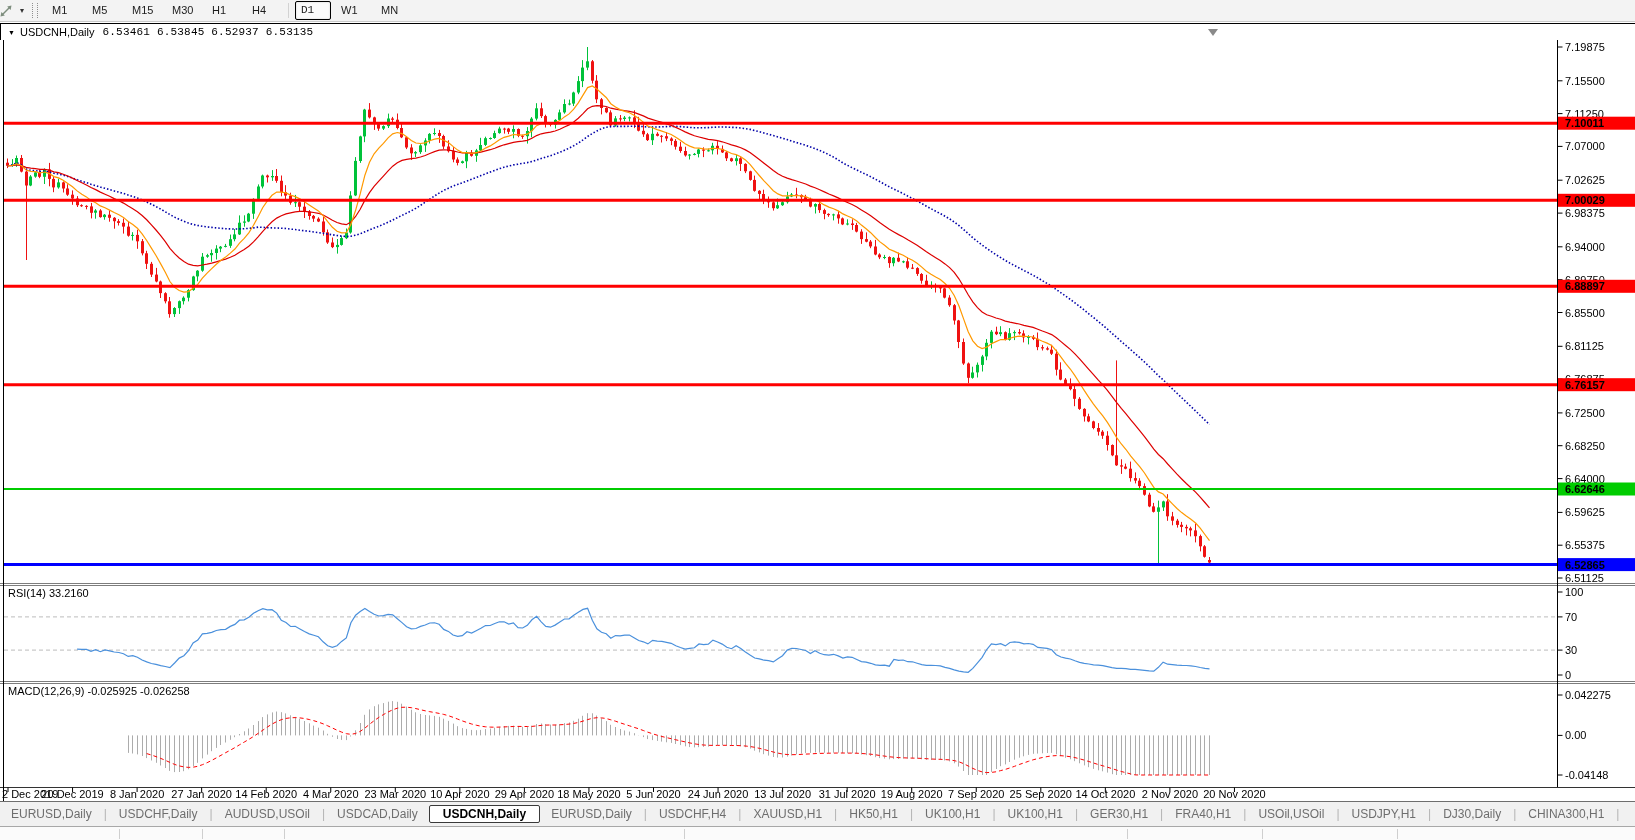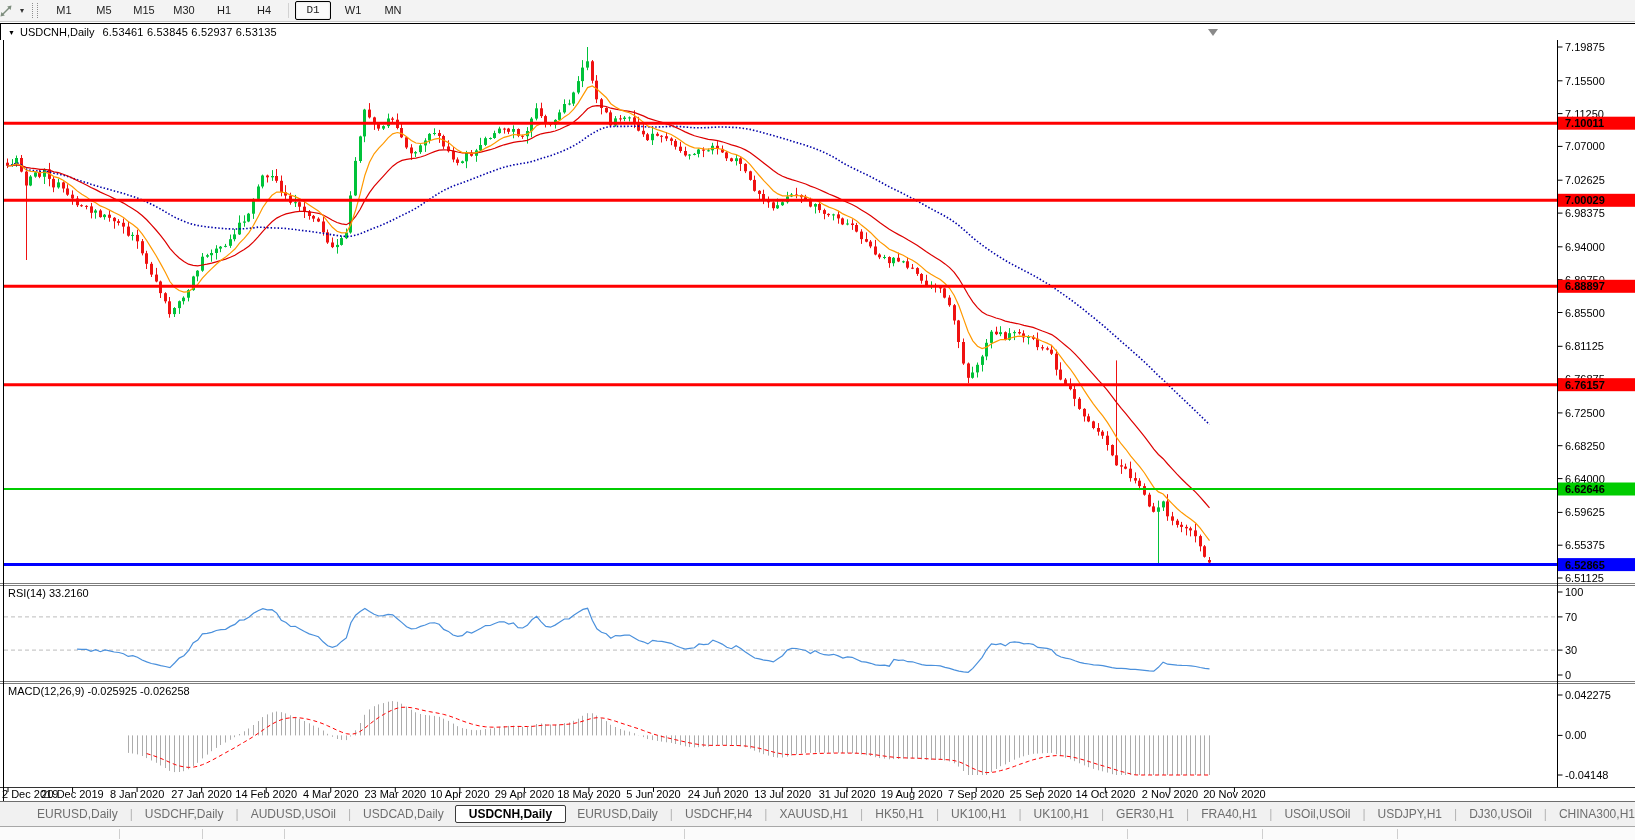--- a/index.html
+++ b/index.html
@@ -4,40 +4,40 @@
 <style>
   html,body{margin:0;padding:0;width:1635px;height:840px;overflow:hidden;background:#fff;
     font-family:"Liberation Sans",sans-serif;-webkit-font-smoothing:antialiased;}
   
   .toolbar{position:absolute;top:0;left:0;width:1635px;height:22px;background:#f3f3f3;
     border-bottom:1px solid #c9c9c9;display:flex;align-items:center;box-sizing:border-box;}
   .tb-icon{width:20px;height:16px;display:flex;align-items:center;justify-content:center;margin-left:-4px;}
   .tb-caret{font-size:8px;color:#333;width:12px;text-align:center;}
   .tb-grip{width:4px;height:15px;border-left:1px dotted #8f8f8f;border-right:1px dotted #8f8f8f;margin:0 6px 0 4px;}
   .tb-buttons{display:flex;align-items:center;height:22px;}
-  .tb-btn{min-width:24px;padding:0 5px;height:17px;line-height:17px;text-align:center;font-size:11px;
+  .tb-btn{min-width:24px;padding:0 5px;height:17px;line-height:17px;font-size:11px;
     color:#1c1c1c;margin:0 2px;border:1px solid transparent;border-radius:2px;}
   .tb-btn.active{background:#fbfbfb;border:1px solid #000000;box-shadow:inset 0 0 2px #cfcfcf;font-family:Liberation Mono, monospace;}
   .tb-sep{width:1px;height:15px;background:#d2d2d2;margin:0 4px;}
   
   .titlebar{position:absolute;top:23px;left:0;width:1635px;height:17px;background:#fff;
     border-top:1px solid #000;border-left:1px solid #000;box-sizing:border-box;
     display:flex;align-items:center;font-size:11px;color:#000;}
   .titlebar .tri{font-size:7px;margin:0 5px 0 7px;color:#000;}
   .titlebar .sym{margin-right:8px;}
-  .titlebar .ohlc{letter-spacing:.2px;}
+  .titlebar .ohlc{letter-spacing:.2px;font-family:Liberation Mono, monospace;}
   .shift-marker{position:absolute;left:1207px;top:5px;width:0;height:0;
     border-left:5px solid transparent;border-right:5px solid transparent;border-top:7px solid #8a8a8a;}
   
   #chart-svg{position:absolute;top:40px;left:0;display:block;}
   #chart-svg text{font-family:"Liberation Sans",sans-serif;font-size:11px;fill:#000;}
   
   .tabbar{position:absolute;top:801px;left:0;width:1635px;height:25px;background:#f1f1f1;
     border-top:1px solid #6e6e6e;display:flex;align-items:center;font-size:12px;color:#6e6e6e;
-    box-sizing:border-box;padding-left:26px;}
+    box-sizing:border-box;}
   .tab{padding:1px 11px;white-space:nowrap;}
   .tab.active{background:#fff;border:1px solid #3a3a3a;border-radius:2px;color:#000;font-weight:700;padding:1px 13px;}
   .tab-sep{color:#b4b4b4;padding:0 1px;}
   
   .statusbar{position:absolute;top:826px;left:0;width:1635px;height:14px;background:#fbfbfb;
     border-top:1px solid #a8a8a8;box-sizing:border-box;}
   .sb-sep{position:absolute;top:2px;width:1px;height:10px;background:#cfcfcf;}
 </style>
 </head>
 <body>
@@ -1006,21 +1006,21 @@
       <span class="tab">UK100,H1</span>
       <span class="tab-sep">|</span>
       <span class="tab">GER30,H1</span>
       <span class="tab-sep">|</span>
       <span class="tab">FRA40,H1</span>
       <span class="tab-sep">|</span>
       <span class="tab">USOil,USOil</span>
       <span class="tab-sep">|</span>
       <span class="tab">USDJPY,H1</span>
       <span class="tab-sep">|</span>
-      <span class="tab">DJ30,USOil</span>
+      <span class="tab">DJ30,Daily</span>
       <span class="tab-sep">|</span>
       <span class="tab">CHINA300,H1</span>
       <span class="tab-sep">|</span>
     </span>
 
 </div>
 
 <div class="statusbar" id="statusbar">
     <span class="sb-sep" style="left: 119px;"></span>
     <span class="sb-sep" style="left: 202px;"></span>

